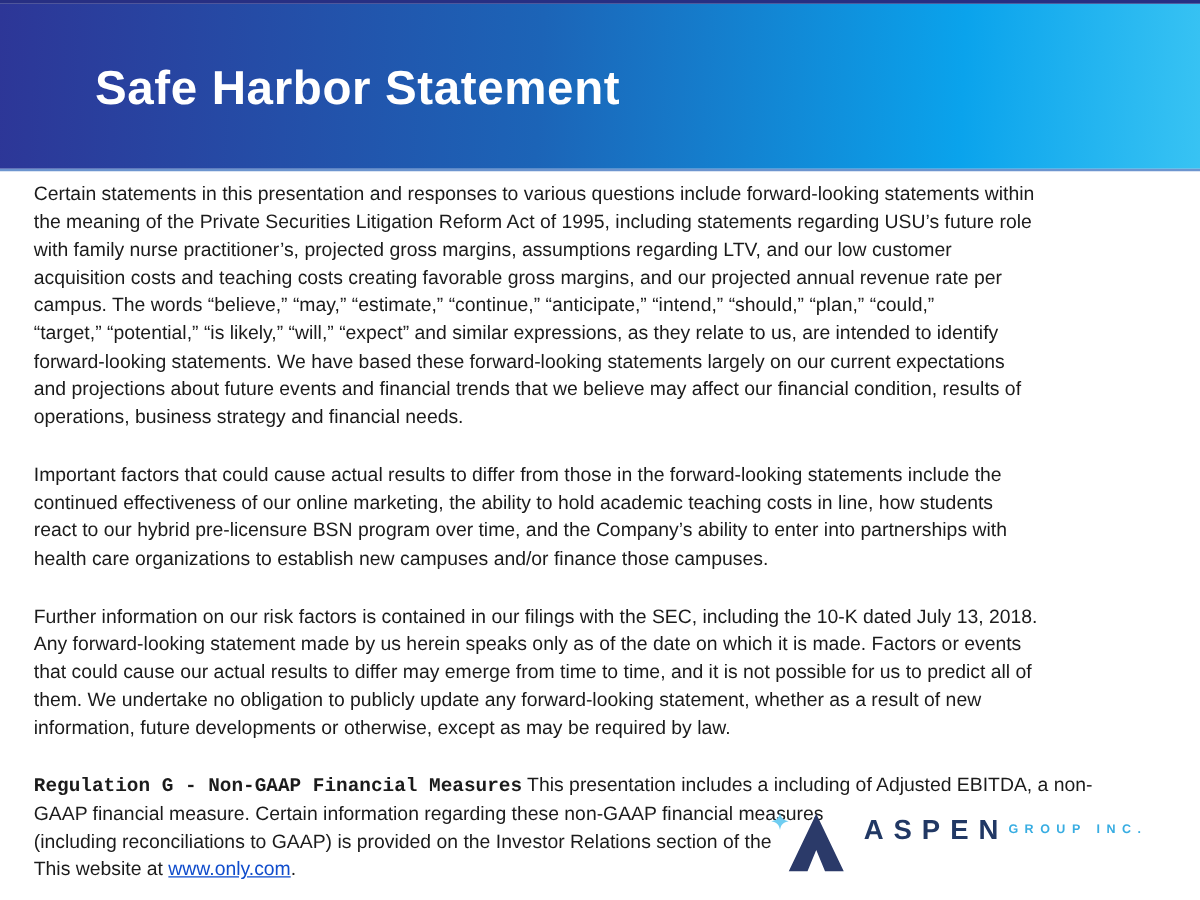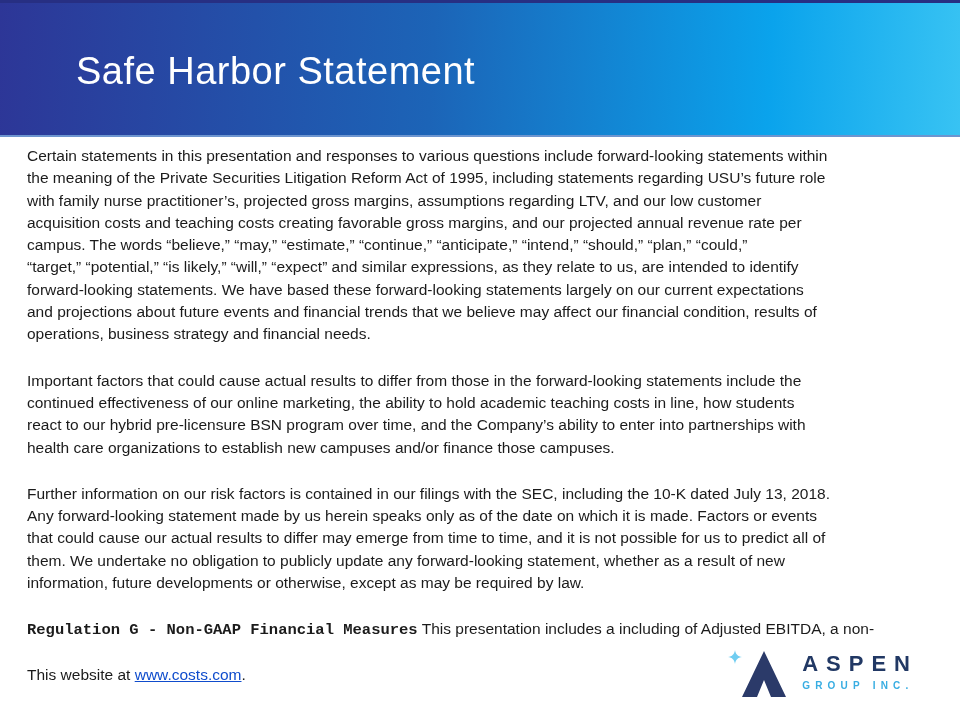--- a/index.html
+++ b/index.html
@@ -9,37 +9,37 @@
   }
   .header{
     position:absolute;top:0;left:0;width:960px;height:137px;
     background:linear-gradient(93deg,#2d3697 0%,#1c64b7 45%,#0aa3ec 80%,#38c3f3 100%);
     border-top:3px solid #272f83;
     border-bottom:2px solid #6d95cf;
     box-sizing:border-box;
   }
   .title{
     position:absolute;left:76px;top:47px;margin:0;
-    font-size:38px;font-weight:400;letter-spacing:.5px;color:#ffffff;
+    font-size:38px;font-weight:700;letter-spacing:.5px;color:#ffffff;
   }
   .body{
     position:absolute;top:145px;left:27px;width:908px;
     font-size:15.5px;line-height:22.3px;color:#1b1b1b;
   }
   .para{margin:0 0 24px 0;white-space:pre-line;}
   .para.mixed{white-space:normal;}
   .prelines{white-space:pre-line;}
   .bold-lead{font-weight:bold;font-family:Liberation Mono, monospace;}
   a.aspu{color:#0f4ccc;text-decoration:underline;cursor:pointer;}
   .logo{
     position:absolute;right:42px;bottom:21px;
     display:flex;align-items:flex-start;gap:13px;
   }
   .logo-mark{width:62px;height:50px;flex:0 0 auto;}
-  .logo-text{display:flex;flex-direction:column;margin-top:4px;}
+  .logo-text{display:flex;flex-direction:row;margin-top:4px;}
   .logo-brand{
     font-size:22px;font-weight:bold;letter-spacing:8px;color:#213864;line-height:1;
   }
   .logo-sub{
     font-size:10px;font-weight:bold;letter-spacing:5.2px;color:#38ade2;
     line-height:1;margin-top:6px;
   }
 </style>
 </head>
 <body>
@@ -62,21 +62,22 @@
 operations, business strategy and financial needs.</p>
     <p class="para">Important factors that could cause actual results to differ from those in the forward-looking statements include the
 continued effectiveness of our online marketing, the ability to hold academic teaching costs in line, how students
 react to our hybrid pre-licensure BSN program over time, and the Company’s ability to enter into partnerships with
 health care organizations to establish new campuses and/or finance those campuses.</p>
     <p class="para">Further information on our risk factors is contained in our filings with the SEC, including the 10-K dated July 13, 2018.
 Any forward-looking statement made by us herein speaks only as of the date on which it is made. Factors or events
 that could cause our actual results to differ may emerge from time to time, and it is not possible for us to predict all of
 them. We undertake no obligation to publicly update any forward-looking statement, whether as a result of new
 information, future developments or otherwise, except as may be required by law.</p>
-    <p class="para mixed"><span class="bold-lead">Regulation G - Non-GAAP Financial Measures</span><span> This presentation includes a including of Adjusted EBITDA, a non-</span><br><br><span>This website at </span><a href="#" class="aspu">www.costs.com</a><span>.</span></p>
+    <p class="para mixed"><span class="bold-lead">Regulation G - Non-GAAP Financial Measures</span><span> This presentation includes a including of Adjusted EBITDA, a non-</span><br><span class="prelines">GAAP financial measure. Certain information regarding these non-GAAP financial measures
+(including reconciliations to GAAP) is provided on the Investor Relations section of the</span><br><span>This website at </span><a href="#" class="aspu">www.only.com</a><span>.</span></p>
   </div>
 
   <div class="logo">
     <svg class="logo-mark" viewBox="0 0 62 50" xmlns="http://www.w3.org/2000/svg">
       <path fill="#6fcdf1" d="M8 1 C8.6 5.2 10.8 7.4 15 8 C10.8 8.6 8.6 10.8 8 15 C7.4 10.8 5.2 8.6 1 8 C5.2 7.4 7.4 5.2 8 1 Z"></path>
       <polygon fill="#2b3a69" points="37,2 59,48 44,48 37,31 30,48 15,48"></polygon>
     </svg>
     <div class="logo-text">
       <span class="logo-brand">ASPEN</span>
       <span class="logo-sub">GROUP INC.</span>

